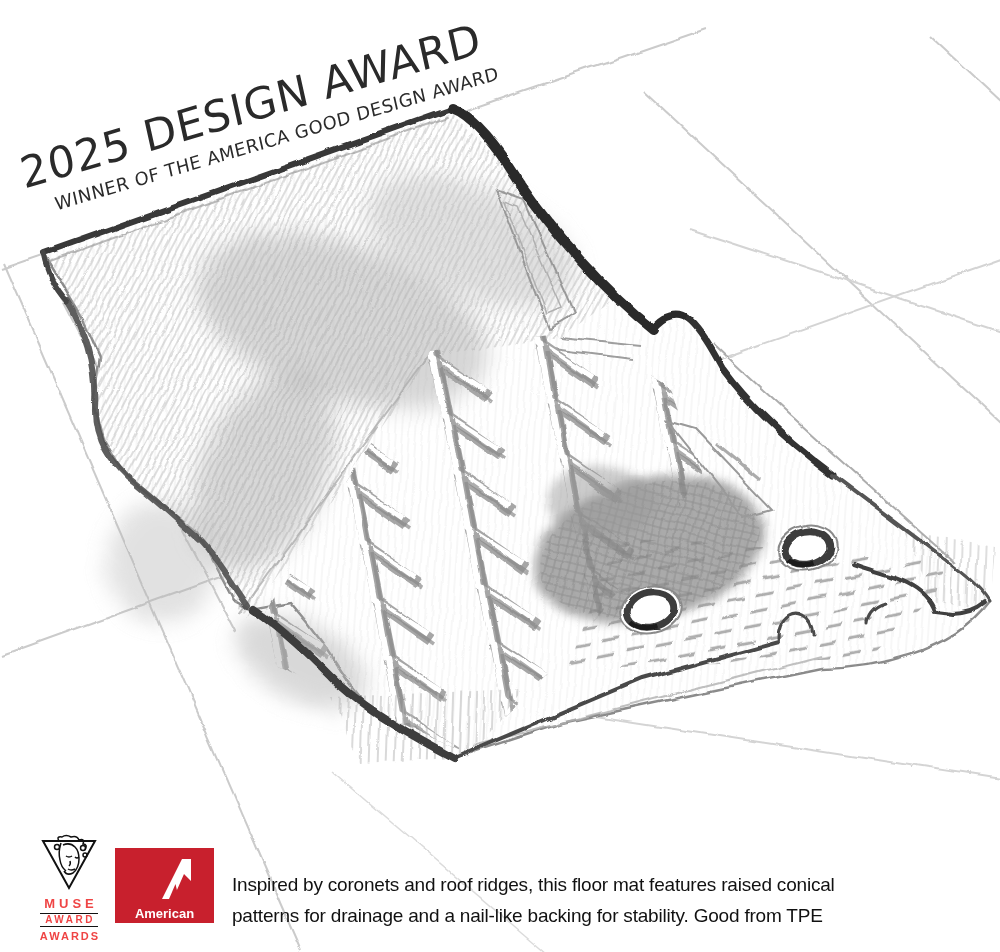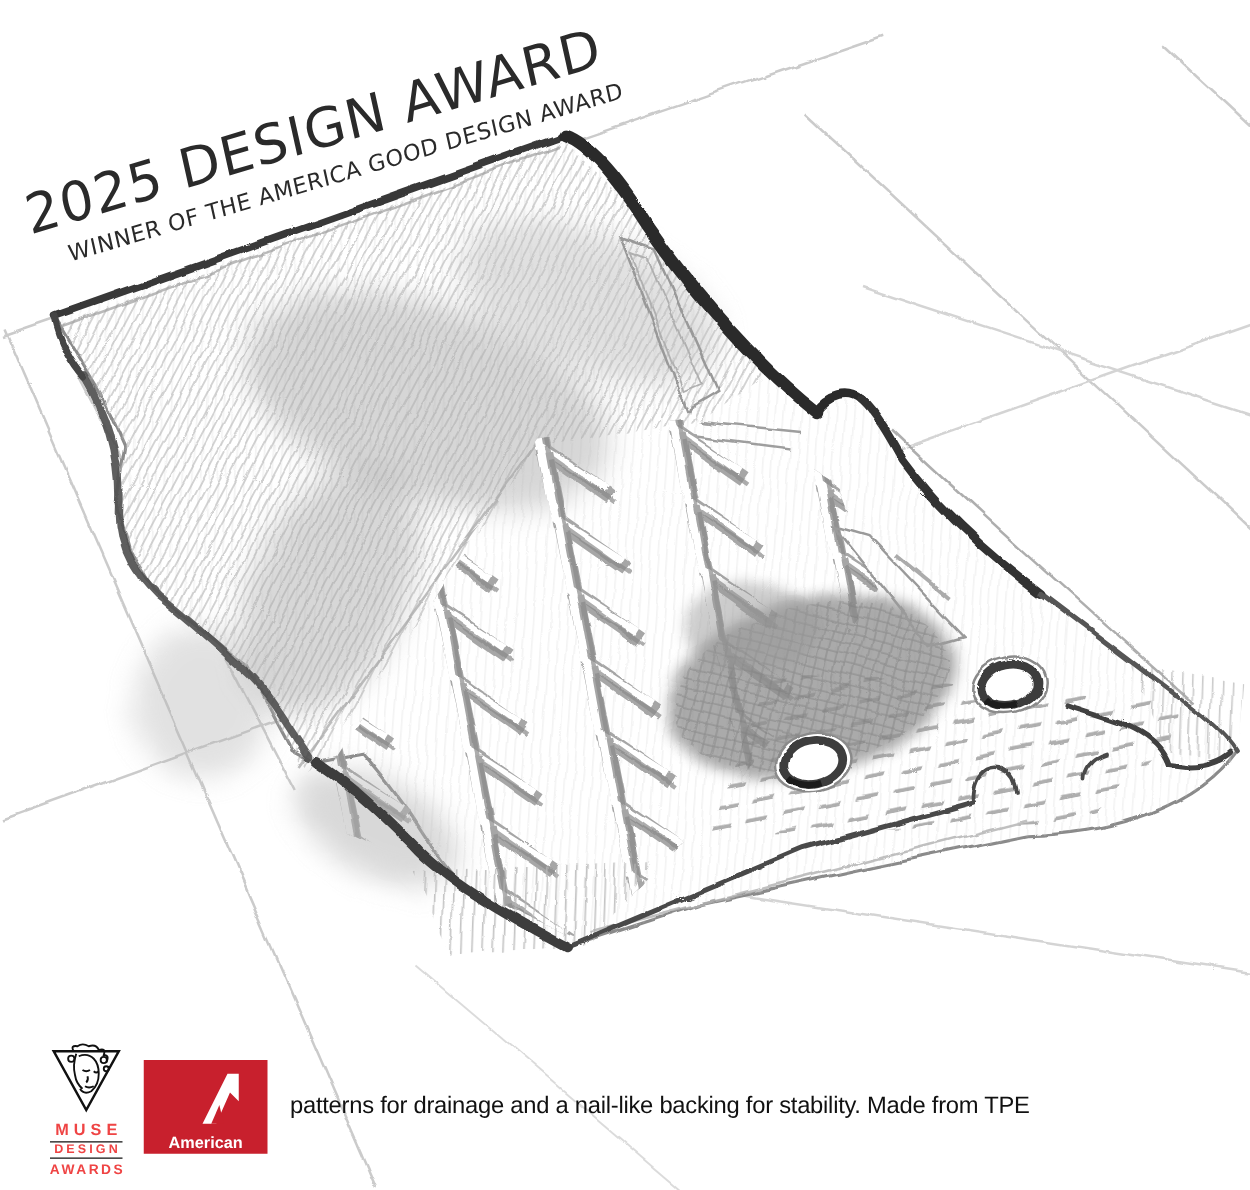--- a/index.html
+++ b/index.html
@@ -249,30 +249,31 @@
         <path d="M29,22 Q32,24 35,22"></path>
         <path d="M38,23 Q40,25 42,23"></path>
         <path d="M33,27 Q34,30 32,32"></path>
         <path d="M31,35 Q34,37 38,35"></path>
         <circle cx="20" cy="13" r="2.5"></circle>
         <circle cx="46" cy="14" r="2.5"></circle>
         <circle cx="48" cy="21" r="2"></circle>
       </g>
     </svg>
     <div class="m1">MUSE</div>
-    <div class="m2">DESIGN</div>
+    <div class="m2">AWARD</div>
     <div class="m3">AWARDS</div>
   </div>
 
   <div class="agd">
     <svg width="52" height="50" viewBox="0 0 100 100">
       <polygon points="30,88 70,8 88,8 88,52 74,38 52,88" fill="#ffffff"></polygon>
       <polygon points="44,88 57,58 64,88" fill="#C8202D"></polygon>
     </svg>
     <div class="a1">American</div>
     <div class="a2">Good Design</div>
   </div>
 
   <div class="caption">
-    <div>patterns for drainage and a nail-like backing for stability. Made from TPE</div>
+    <div>Inspired by coronets and roof ridges, this floor mat features raised conical</div>
+    <div>patterns for drainage and a nail-like backing for stability. Good from TPE</div>
   </div>
 
 </div>
 
 </body></html>

